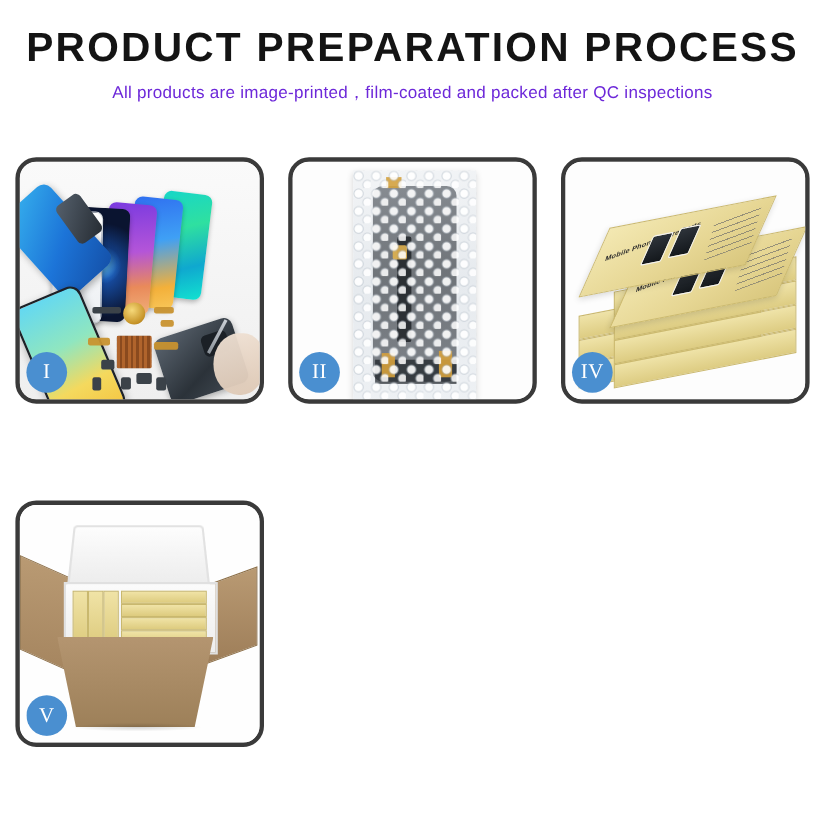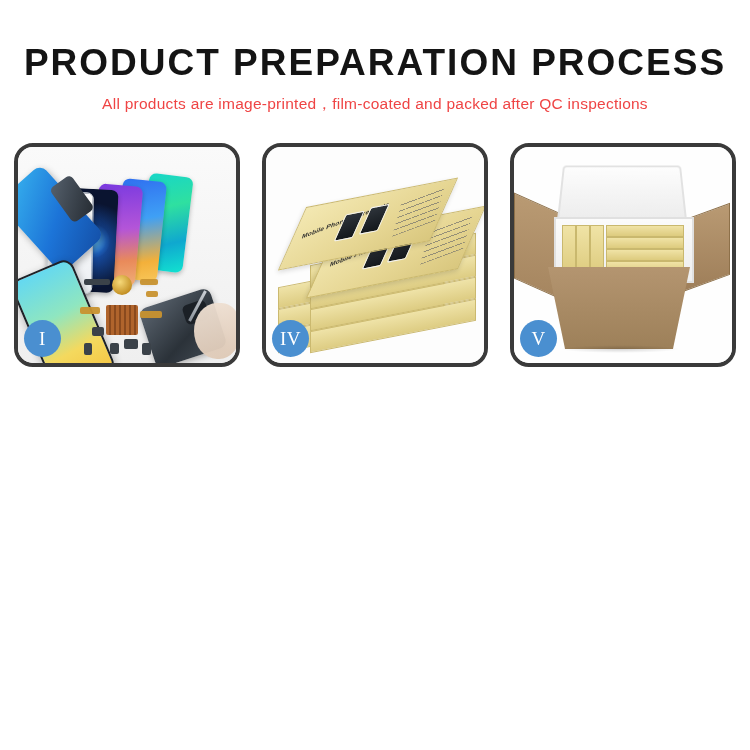--- a/index.html
+++ b/index.html
@@ -5,34 +5,34 @@
   html,body{margin:0;padding:0;}
   body{
     width:750px;height:750px;
     background:#ffffff;
     font-family:"Liberation Sans", sans-serif;
     overflow:hidden;
     position:relative;
   }
 
   
-  .header{ padding-top:44px; text-align:center; }
+  .header{ padding-top:24px; text-align:center; }
   .title{
     font-size:37px;
     font-weight:bold;
     letter-spacing:2.0px;
     color:#141414;
     line-height:1;
     white-space:nowrap;
   }
   .subtitle{
     margin-top:13px;
     font-size:15.5px;
     font-weight:400;
-    color:#ef4444;
+    color:#6d28d9;
     letter-spacing:.25px;
     white-space:nowrap;
   }
 
   
   .grid{
     position:absolute;
     left:14px; top:143px;
     width:722px; height:546px;
     display:grid;
@@ -269,20 +269,36 @@
       <div class="flx" style="left:122px;top:132px;width:18px;height:6px"></div>
       <div class="flx" style="left:128px;top:144px;width:12px;height:6px"></div>
       <div class="flx" style="left:122px;top:164px;width:22px;height:7px"></div>
       <div class="flx" style="left:62px;top:160px;width:20px;height:7px"></div>
       <div class="tweez"></div>
       <div class="hand"></div>
     </div>
     <div class="badge">I</div>
   </div>
 
+  <div class="panel">
+    <div class="stage">
+      <div class="p2bg"></div>
+      <div class="bubblepack">
+        <div class="inner-part"></div>
+        <div class="inner-flexa"></div>
+        <div class="darkbar"></div>
+        <div class="tape-t"></div>
+        <div class="tape-m"></div>
+        <div class="tape-b1"></div>
+        <div class="tape-b2"></div>
+        <div class="bubbletex"></div>
+      </div>
+    </div>
+    <div class="badge">II</div>
+  </div>
 
 
   <div class="panel">
     <div class="stage">
       <div class="p4bg"></div>
       <div class="stack">
         <div class="sb s1"></div>
         <div class="sb s2"></div>
         <div class="sb s3"></div>
         <div class="sb2 t1"></div>

